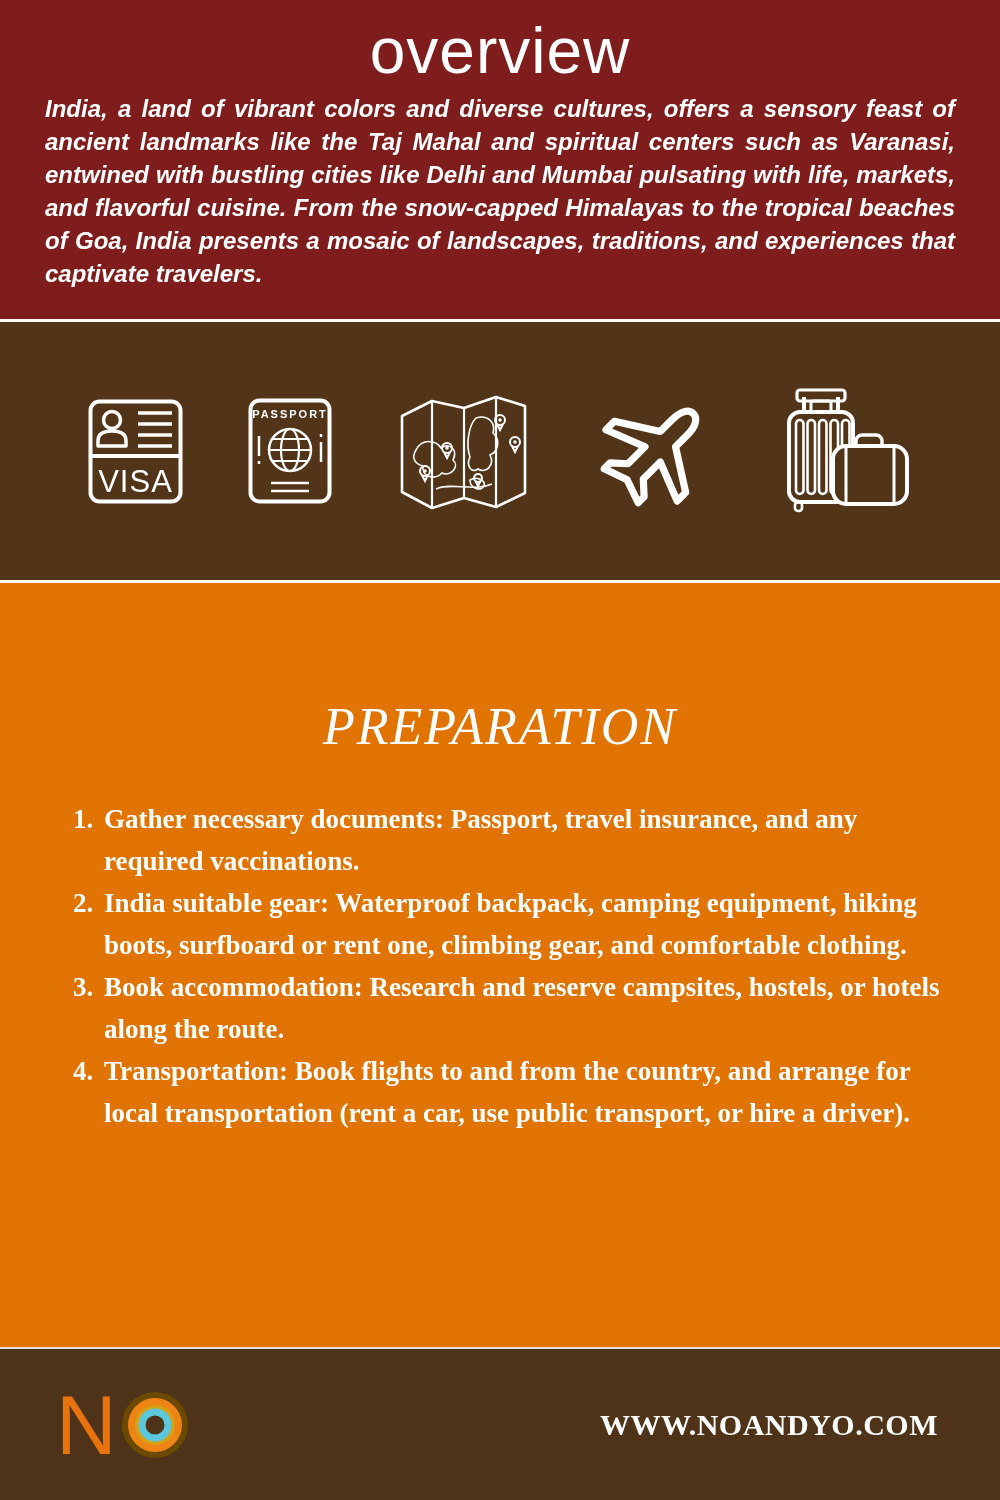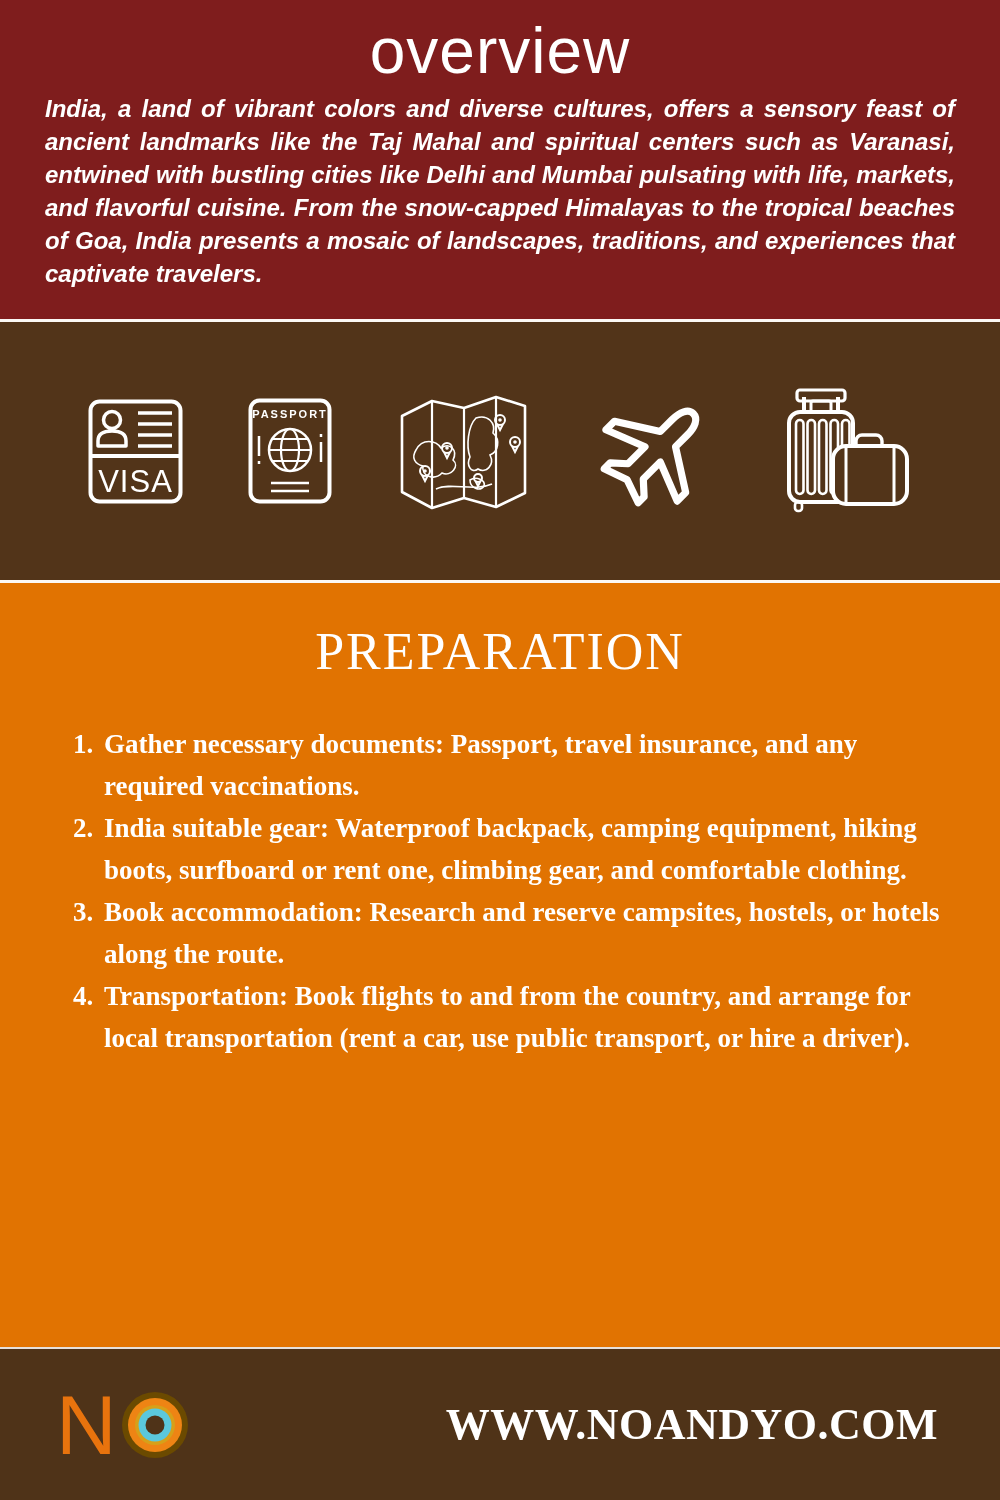--- a/index.html
+++ b/index.html
@@ -41,25 +41,25 @@
     padding:0 88px;
   }
   .icon-cell { display:flex; align-items:center; justify-content:center; }
   .band-icons svg { display:block; }
   
   .band-prep {
     position:absolute; top:583px; left:0; width:1000px; height:764px;
     background:#E17301;
   }
   .prep-title {
-    margin-top:39px;
+    margin-top:114px;
     text-align:center;
     color:#FFFFFF;
     font-family:"Liberation Serif", serif;
-    font-size:52px; font-weight:400; letter-spacing:2px;
+    font-size:52px; font-weight:400; letter-spacing:2px;font-style:italic;
   }
   .prep-list {
     margin:42px 50px 0 0;
     padding-left:100px;
     color:#FFFFFF;
     font-family:"Liberation Serif", serif;
     font-size:27px; font-weight:700;
     line-height:42px;
   }
   .prep-list li { padding-left:4px; }
@@ -76,21 +76,21 @@
   .logo-letter {
     color:#E8730D;
     font-family:"Liberation Sans", sans-serif;
     font-size:84px; font-weight:400; line-height:1;
     letter-spacing:2px;
   }
   .logo-circle { margin:0 2px; }
   .footer-url {
     color:#FFFFFF;
     font-family:"Liberation Serif", serif;
-    font-size:44px; font-weight:700; letter-spacing:0.5px;
+    font-size:30px; font-weight:700; letter-spacing:0.5px;
   }
 </style>
 </head>
 <body>
 
 <div class="page">
 
   <section class="band-overview">
     <h1 class="overview-title">overview</h1>
     <p class="overview-body">India, a land of vibrant colors and diverse cultures, offers a sensory feast of ancient landmarks like the Taj Mahal and spiritual centers such as Varanasi, entwined with bustling cities like Delhi and Mumbai pulsating with life, markets, and flavorful cuisine. From the snow-capped Himalayas to the tropical beaches of Goa, India presents a mosaic of landscapes, traditions, and experiences that captivate travelers.</p>

